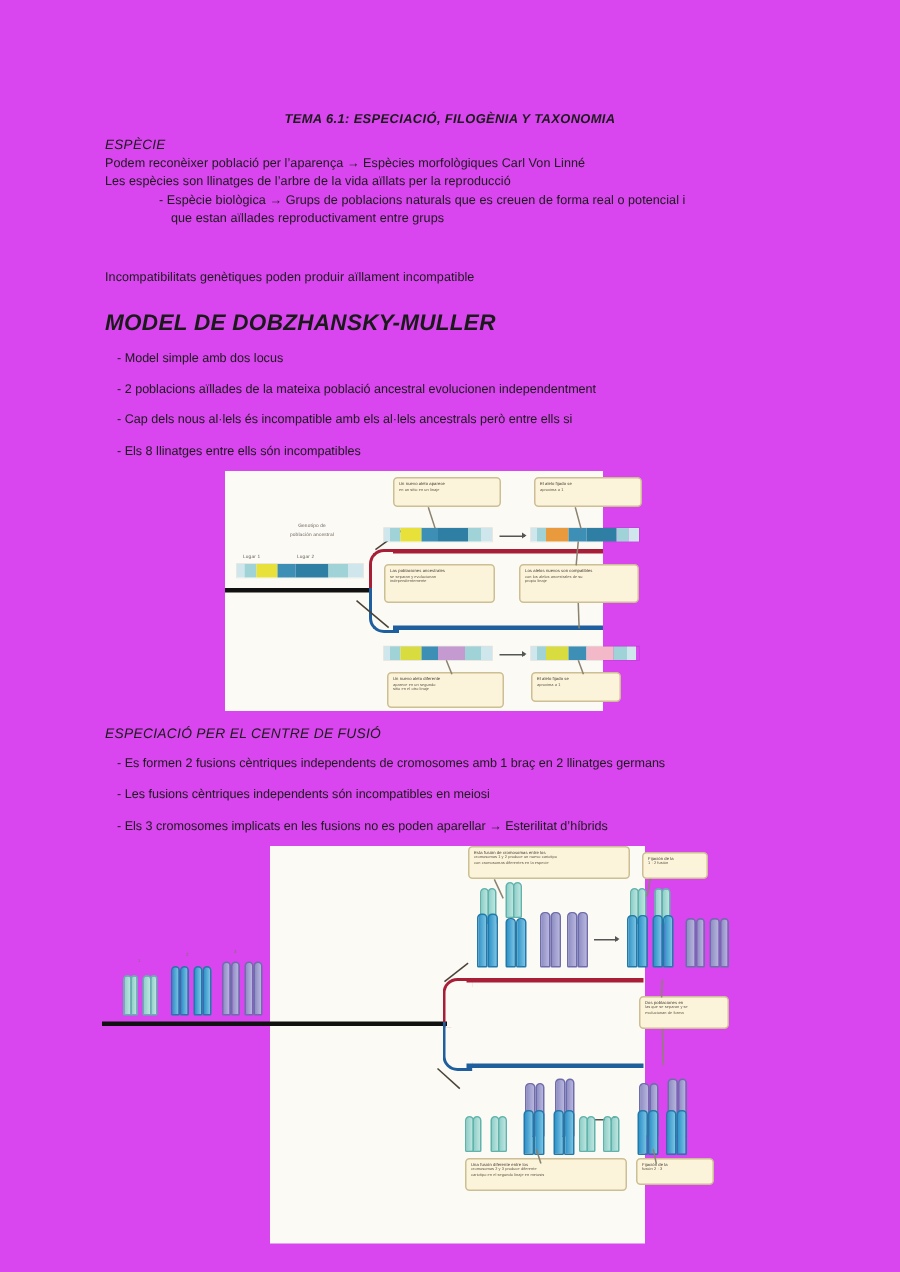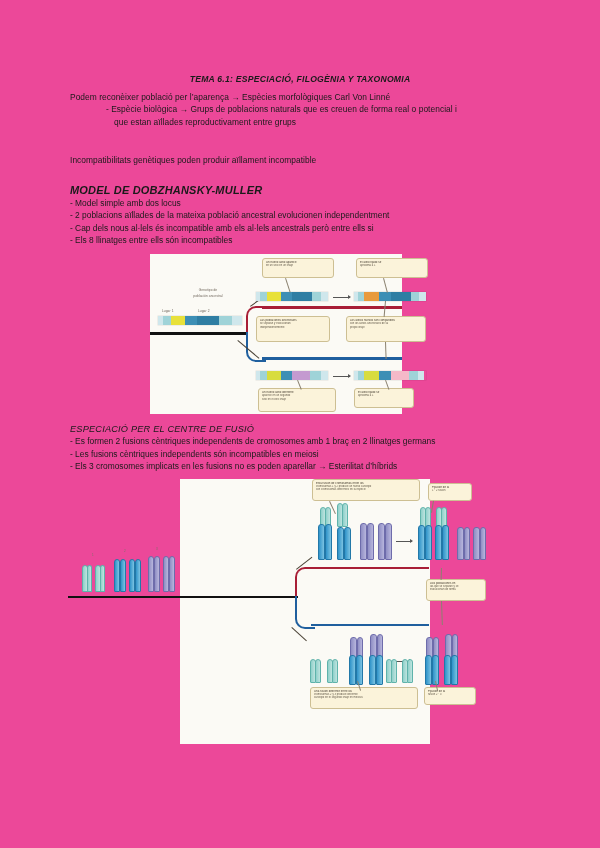--- a/index.html
+++ b/index.html
@@ -1,28 +1,28 @@
 <!DOCTYPE html>
 <html><head>
 <meta charset="utf-8">
 <style>
   html,body{margin:0;padding:0;background:#ffffff;}
   body{width:600px;height:848px;font-family:"Liberation Sans",sans-serif;color:#1a1a1a;overflow:hidden;}
-  .page{position:relative;width:600px;height:848px;background:#ec4899;}
+  .page{position:relative;width:600px;height:848px;background:#d946ef;}
   .content{position:absolute;left:70px;top:74px;width:460px;}
 
   .doc-title{font-size:8.6px;font-style:italic;font-weight:bold;text-align:center;letter-spacing:.25px;margin:0 0 7px 0;}
   .sec-head{font-size:9px;font-style:italic;margin:0 0 1px 0;letter-spacing:.2px;}
   .sec-head.bold{font-weight:bold;}
   .para{font-size:8.4px;line-height:12.4px;margin:0;letter-spacing:.05px;}
   .indent{margin-left:36px;text-indent:-8px;padding-left:8px;}
   .centered{text-align:center;font-style:italic;font-size:9px;letter-spacing:.2px;}
   .gap-sm{height:9px;}
   .gap-lg{height:17px;}
-  .bullets p{font-size:8.4px;line-height:12.6px;margin:0;}
+  .bullets p{font-size:8.4px;line-height:12.6px;margin:8px;}
 
   
   .figure{position:relative;background:#fbfaf5;}
   .callout{position:absolute;background:#fbf3da;border:1px solid #cdbf93;border-radius:3px;
            padding:2px 3px;box-sizing:border-box;}
   .callout .ctext{display:block;font-size:2.6px;line-height:3.3px;color:#5d5445;
                   letter-spacing:.05px;overflow:hidden;word-break:break-word;}
   .callout .ctext.first{color:#40382c;font-size:2.8px;}
 
   
@@ -61,32 +61,34 @@
   .numlab{position:absolute;font-size:3px;color:#7a7366;}
 </style>
 </head>
 <body>
 
 <div class="page">
   <div class="content">
 
     <div class="doc-title">TEMA 6.1: ESPECIACIÓ, FILOGÈNIA Y TAXONOMIA</div>
 
+    <div class="sec-head">ESPÈCIE</div>
     <p class="para">Podem reconèixer població per l’aparença → Espècies morfològiques Carl Von Linné</p>
+    <p class="para">Les espècies son llinatges de l’arbre de la vida aïllats per la reproducció</p>
     <p class="para indent">- Espècie biològica → Grups de poblacions naturals que es creuen de forma real o potencial i</p>
     <p class="para" style="margin-left:44px;">que estan aïllades reproductivament entre grups</p>
 
     <div class="gap-lg"></div>
 
     <div class="gap-sm"></div>
     <p class="para">Incompatibilitats genètiques poden produir aïllament incompatible</p>
 
     <div class="gap-lg"></div>
 
-    <div class="sec-head bold" style="font-size:11px;">MODEL DE DOBZHANSKY-MULLER</div>
+    <div class="sec-head bold" style="font-size:15px;">MODEL DE DOBZHANSKY-MULLER</div>
     <div class="bullets">
       <p>- Model simple amb dos locus</p>
       <p>- 2 poblacions aïllades de la mateixa població ancestral evolucionen independentment</p>
       <p>- Cap dels nous al·lels és incompatible amb els al·lels ancestrals però entre ells si</p>
       <p>- Els 8 llinatges entre ells són incompatibles</p>
     </div>
 
     <div style="position:relative;height:170px;margin-top:7px;">
       <div class="figure" id="fig1">
 

